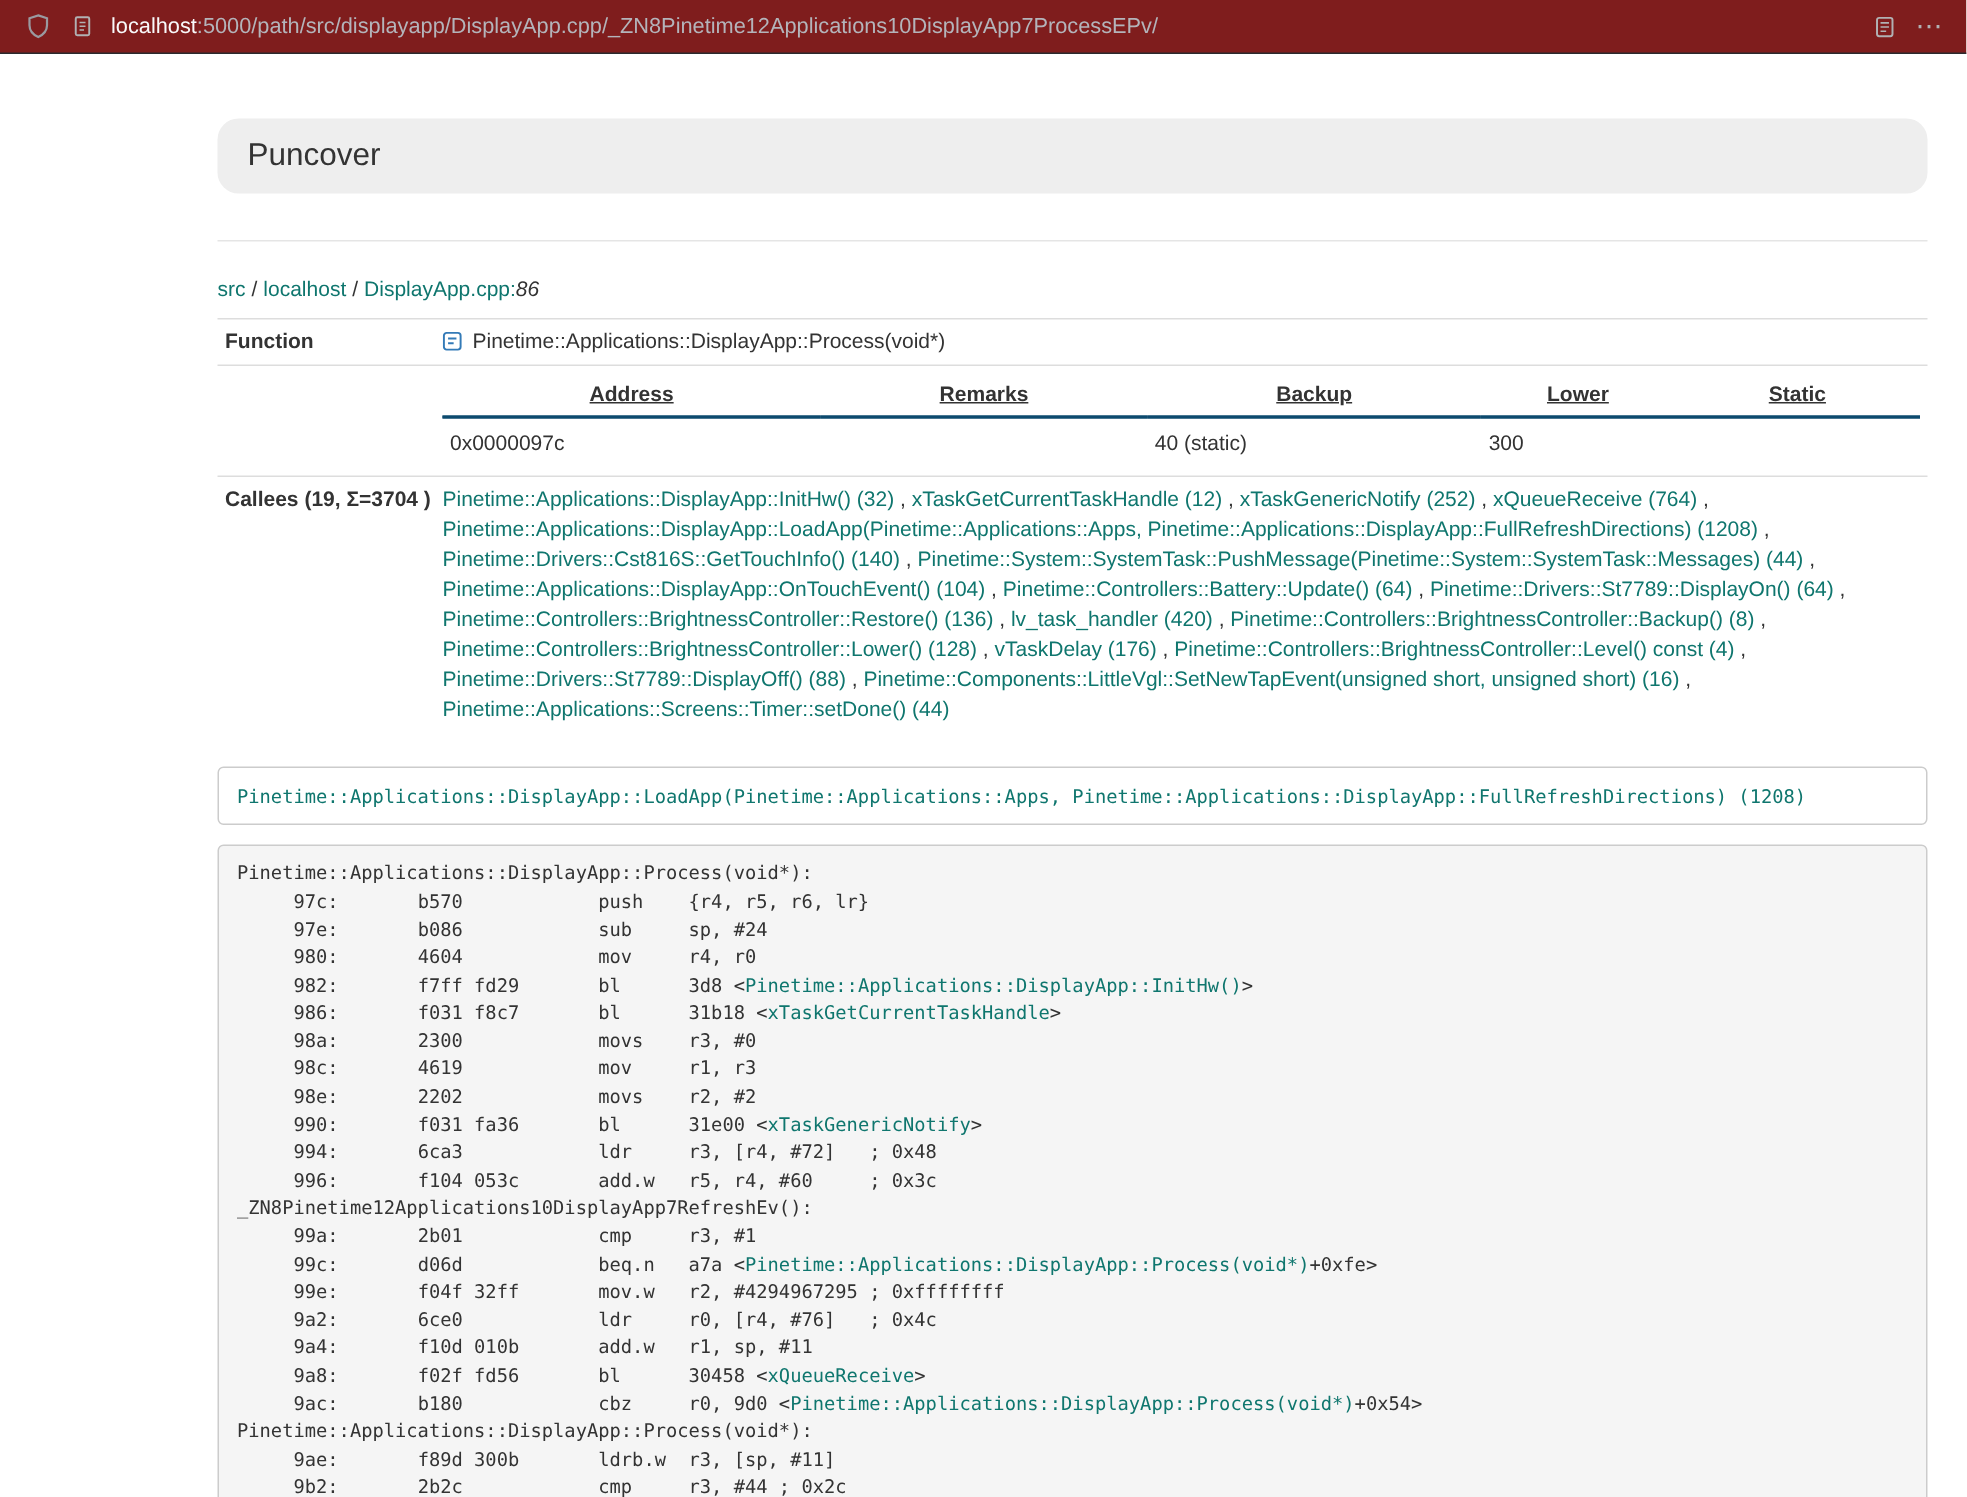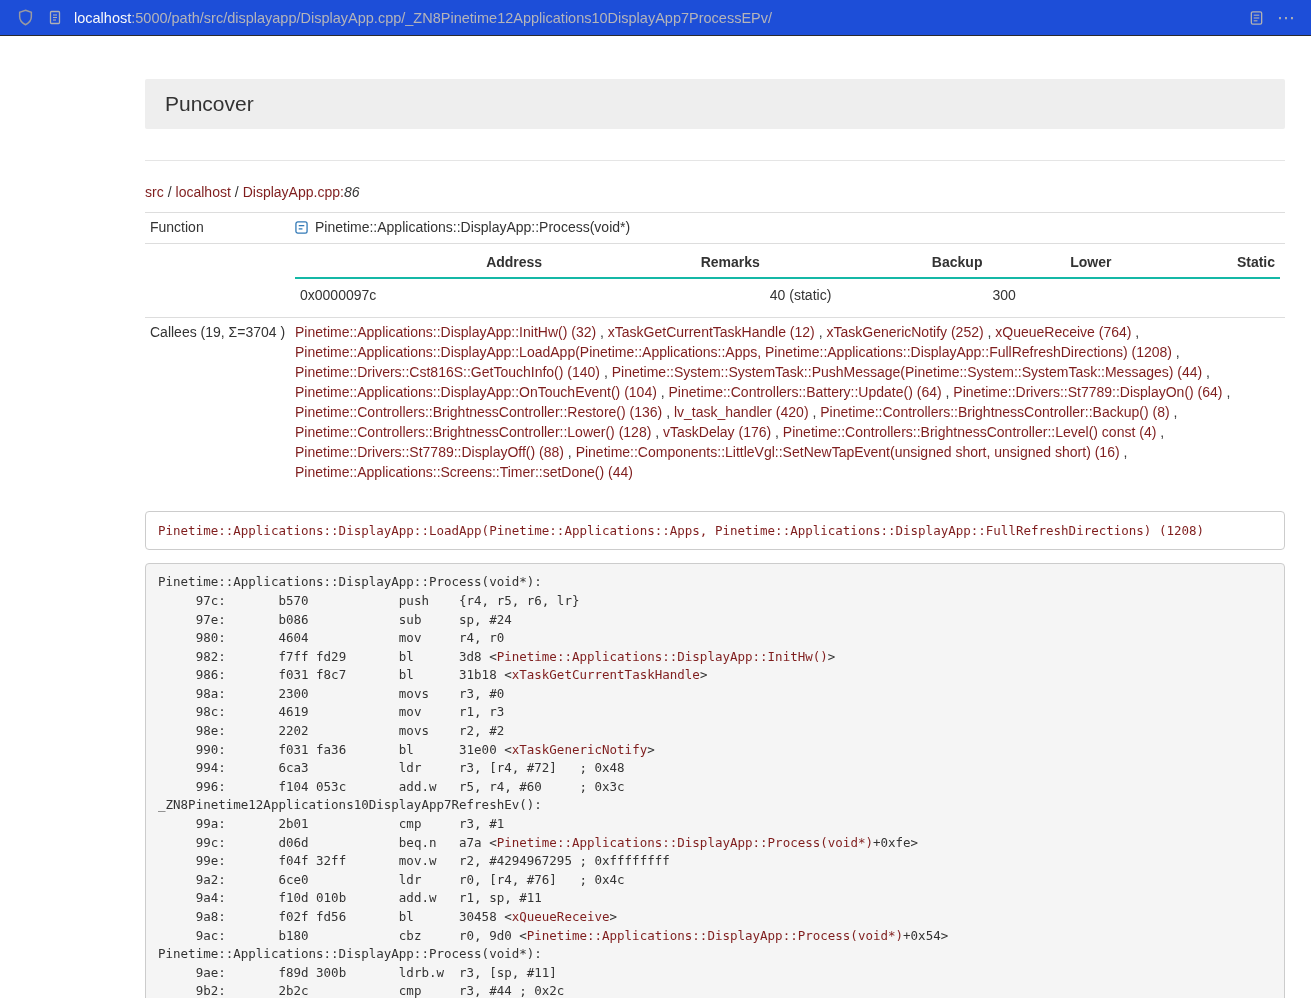--- a/index.html
+++ b/index.html
@@ -1,51 +1,51 @@
 <!DOCTYPE html>
 <html><head>
 <meta charset="utf-8">
 <style>
   * { margin:0; padding:0; box-sizing:border-box; }
   html, body { width:1311px; height:998px; overflow:hidden; background:#fff;
     font-family:"Liberation Sans","DejaVu Sans",sans-serif; color:#333; }
 
   
-  .chrome { height:36px; background:#1d4ed8; border-bottom:1px solid #2a2a2e;
+  .chrome { height:36px; background:#7f1d1d; border-bottom:1px solid #2a2a2e;
     display:flex; align-items:center; padding:0 10px; }
   .icon-btn { width:30px; height:26px; display:flex; align-items:center;
     justify-content:center; border-radius:3px; flex:0 0 auto; cursor:pointer; }
   .url { margin-left:4px; font-size:14.5px; color:#b4b4ba; white-space:nowrap;
     overflow:hidden; }
   .url .host { color:#f9f9fa; }
   .spacer { flex:1 1 auto; }
   .menu-dots { color:#b1b1b3; font-size:18px; }
 
   
   .page { width:1140px; margin-left:145px; padding-top:43px; }
-  .jumbotron { background:#eeeeee; border-radius:2px; height:50px;
+  .jumbotron { background:#eeeeee; border-radius:14px; height:50px;
     display:flex; align-items:center; padding:0 20px; }
   .jumbotron h1 { font-size:21px; font-weight:500; color:#333; }
   hr.rule { border:none; border-top:1px solid #e5e5e5; margin:31px 0 0 0; }
 
   .breadcrumb { margin:21px 0 10px 0; font-size:14px; line-height:20px; }
-  a.link { color:#7f1d1d; text-decoration:none; cursor:pointer; }
+  a.link { color:#0f766e; text-decoration:none; cursor:pointer; }
   .breadcrumb .sep { color:#333; margin:0 4px; }
   .breadcrumb .lineno { color:#333;font-style:italic; }
 
   table.main { width:100%; border-collapse:collapse; table-layout:fixed;
     font-size:14px; line-height:1.42857; }
   table.main > tbody > tr > th,
   table.main > tbody > tr > td { padding:5px; border-top:1px solid #ddd;
     vertical-align:top; text-align:left; }
-  th.rowhead { font-weight:normal; white-space:nowrap; }
+  th.rowhead { font-weight:bold; white-space:nowrap; }
 
   table.stats { width:100%; border-collapse:collapse; table-layout:fixed; }
-  table.stats th { font-weight:bold; text-align:right; padding:4px 5px;
-    border-bottom:2px solid #14b8a6; }
+  table.stats th { font-weight:bold; text-align:center; padding:4px 5px;
+    border-bottom:2px solid #0c4a6e;text-decoration:underline; }
   table.stats td { padding:7px 5px 6px 5px; }
 
   .fn-cell { display:flex; align-items:center; gap:7px; }
   .fn-icon { display:inline-flex; flex:0 0 auto; }
 
   .symbol-box { margin-top:23px; border:1px solid #ccc; border-radius:4px;
     padding:11px 12px; font-family:"DejaVu Sans Mono",monospace; font-size:12.5px;
     line-height:15px; white-space:nowrap; overflow:hidden; }
 
   pre.code { margin-top:13px; background:#f5f5f5; border:1px solid #ccc;

